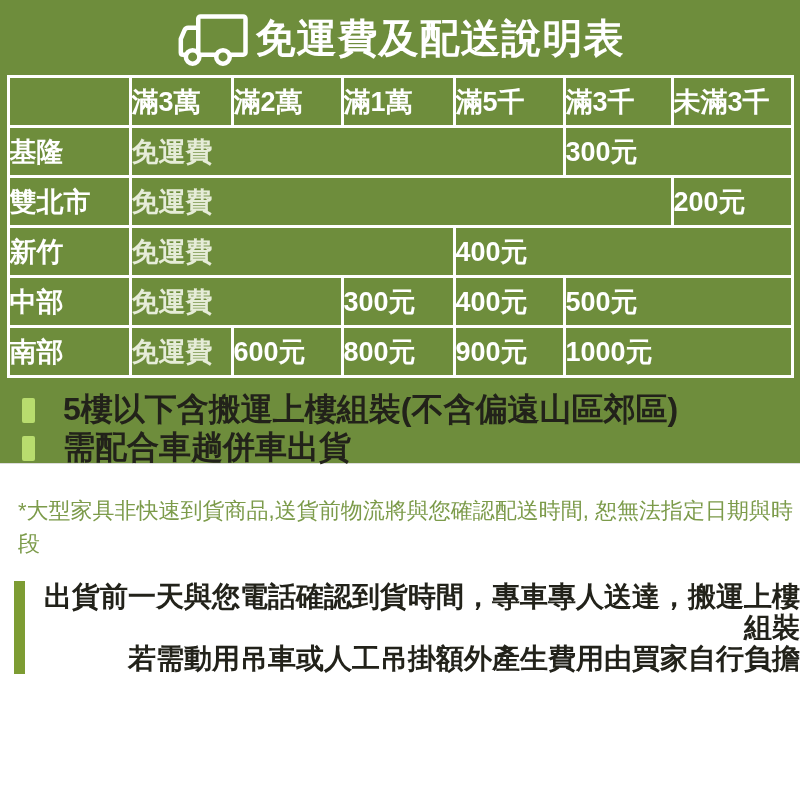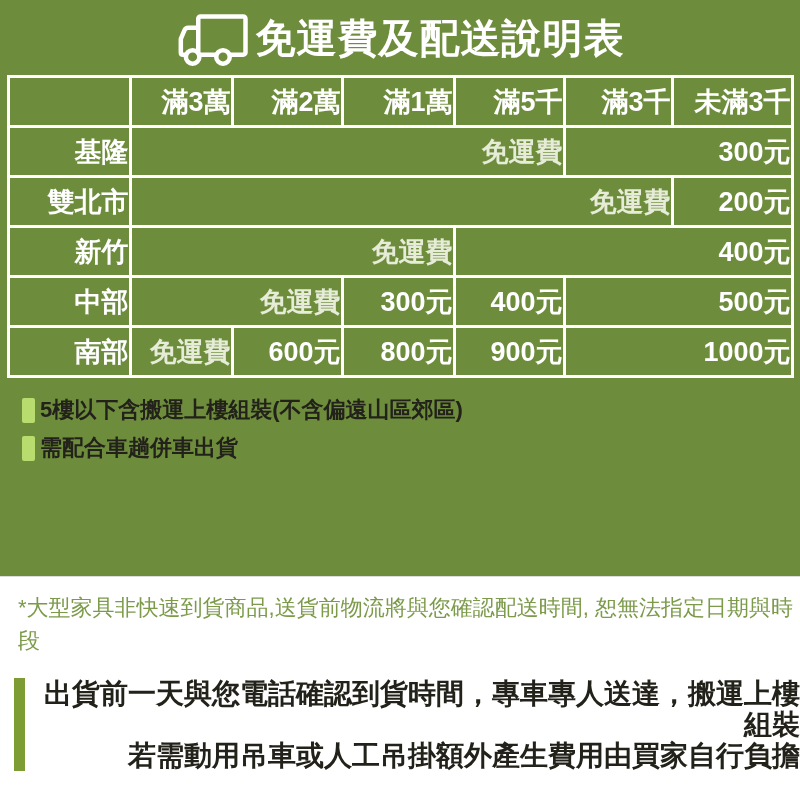--- a/index.html
+++ b/index.html
@@ -12,41 +12,41 @@
     --disclaimer-green:#7c9b4a;
     --dark-text:#22221a;
   }
   html,body{margin:0;padding:0;}
   body{
     width:800px;height:800px;overflow:hidden;background:#fff;
     font-family:"Liberation Sans","DejaVu Sans",sans-serif;
   }
   .banner{
     background:var(--background-green);
-    height:577px;box-sizing:border-box;padding-top:12px;
+    height:464px;box-sizing:border-box;padding-top:12px;
     border-bottom:1px solid #dcdcdc;
   }
   .title-row{display:flex;align-items:center;justify-content:center;gap:4px;height:52px;}
   .truck{width:76px;height:54px;display:block;flex:none;margin-top:4px;}
   .title{font-size:40px;font-weight:bold;color:#fff;margin:0;letter-spacing:1px;}
   .fee-table{
     width:784px;margin:11px auto 0;border-collapse:collapse;table-layout:fixed;
   }
   .fee-table th,.fee-table td{
     border:3px solid var(--grid-white);
-    color:#fff;font-weight:bold;font-size:27px;text-align:right;
+    color:#fff;font-weight:bold;font-size:27px;text-align:left;
     height:47px;padding:0;overflow:hidden;white-space:nowrap;margin-top:20px;
   }
   .fee-table td.free{color:var(--free-white);}
   .notes{margin:13px 0 0 22px;}
-  .note{display:flex;align-items:center;gap:5px;height:38px;
-    font-size:22px;font-weight:bold;color:var(--dark-text);}
+  .note{display:flex;align-items:center;gap:28px;height:38px;
+    font-size:32px;font-weight:bold;color:var(--dark-text);}
   .bullet{width:13px;height:25px;border-radius:2px;background:var(--bullet-green);flex:none;}
   .lower{padding-top:14px;}
-  .disclaimers p{margin:0 0 0 18px;font-size:22px;line-height:33px;color:var(--disclaimer-green);}
+  .disclaimers p{margin:16px 0 0 18px;font-size:22px;line-height:33px;color:var(--disclaimer-green);}
   .delivery{display:flex;gap:15px;margin:21px 0 0 14px;}
   .bar-olive{width:11px;background:var(--accent-bar-olive);flex:none;}
   .delivery-line{font-size:28px;font-weight:bold;color:var(--dark-text);line-height:31px;text-align:right;}
 </style>
 </head>
 <body>
 
 <div class="page">
   <div class="banner">
     <div class="title-row">

